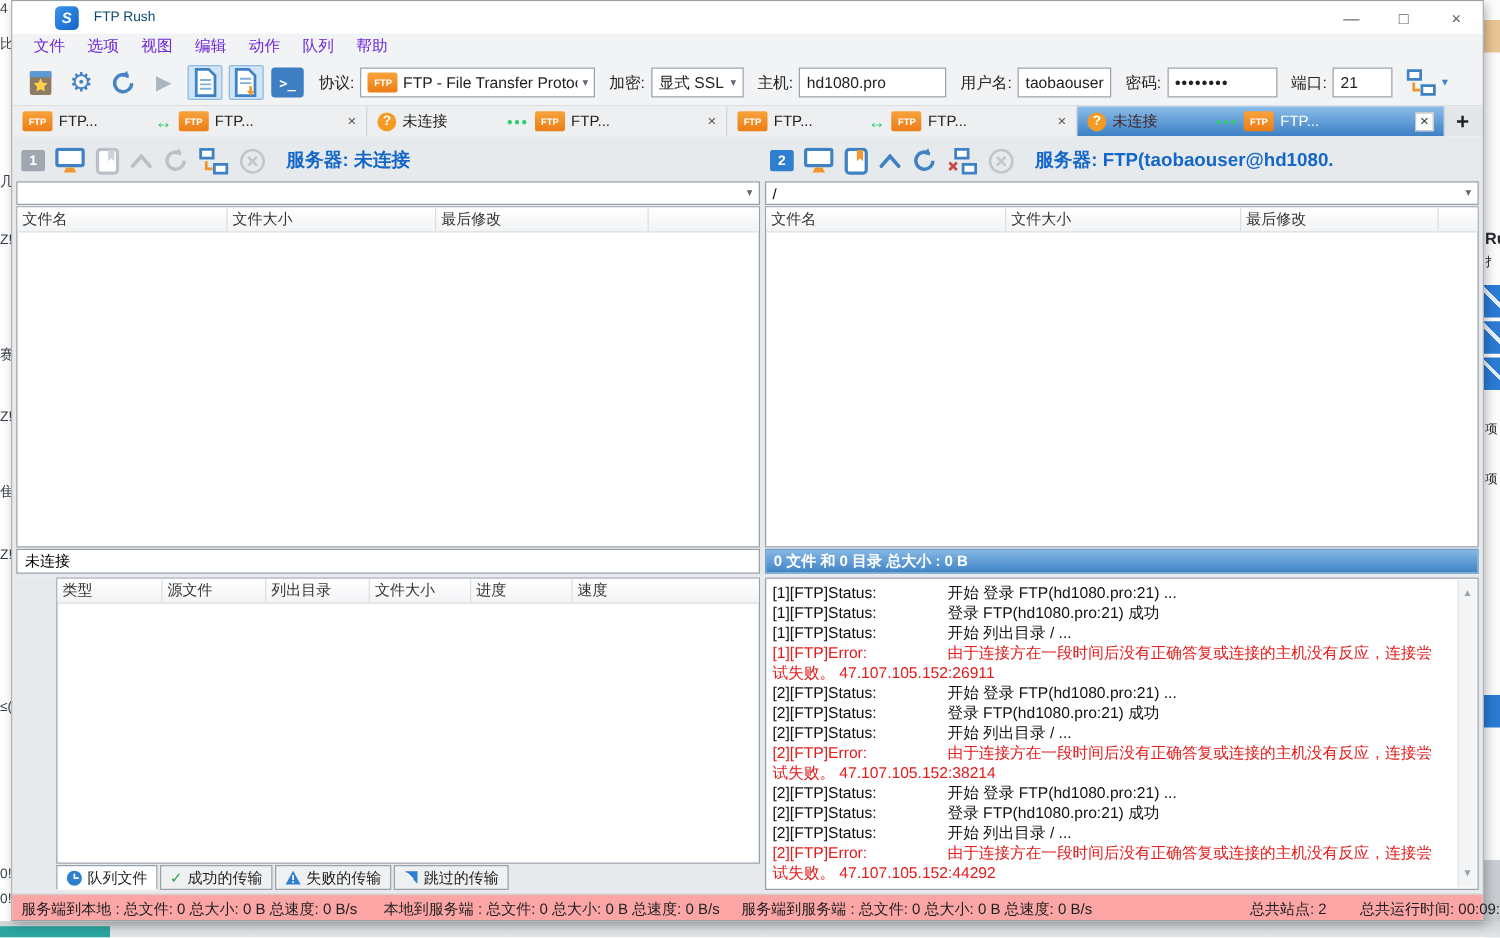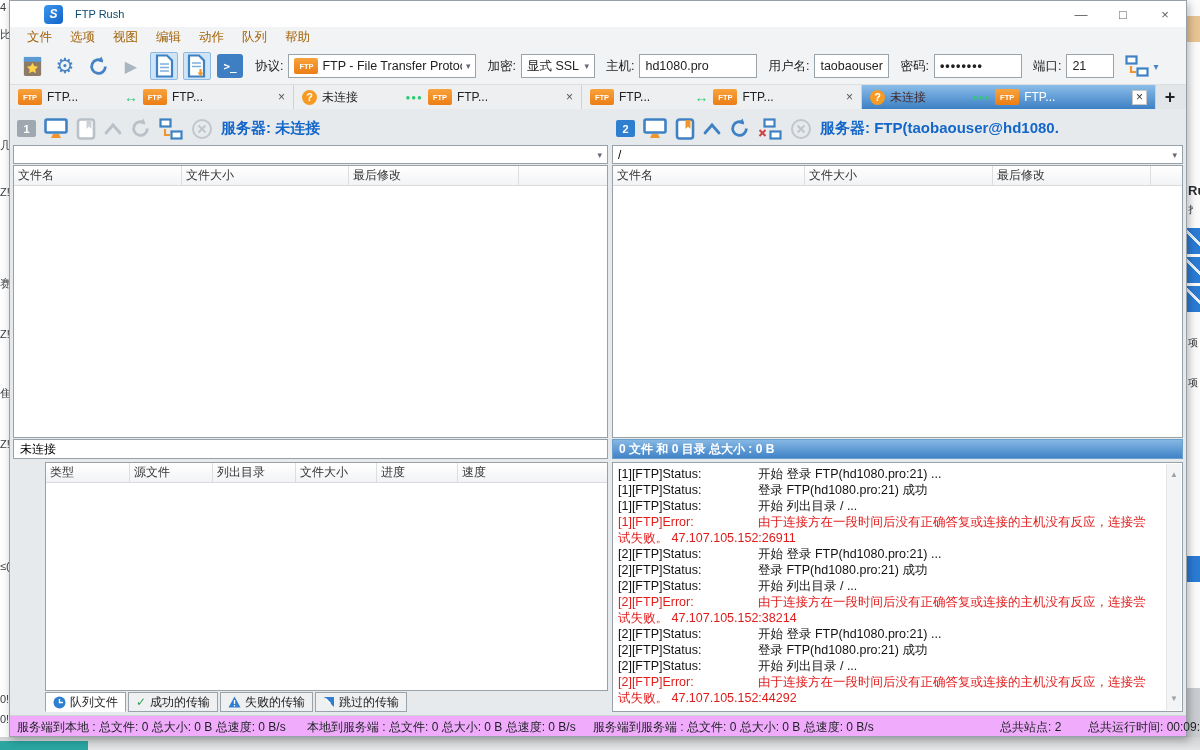--- a/index.html
+++ b/index.html
@@ -29,21 +29,21 @@
   .window { position:absolute; left:9px; top:0; width:1178px; height:737px; background:#fff;
             border:1px solid #98a0a8; box-shadow:2px 3px 8px rgba(0,0,0,.28); display:flex; flex-direction:column; z-index:2; }
 
   .titlebar { flex:0 0 26px; display:flex; align-items:center; background:#fff; padding-left:34px; gap:12px; }
   .app-icon { width:19px; height:19px; border-radius:4px; background:linear-gradient(135deg,#3b96ee,#1263c8);
               color:#fff; font-weight:bold; font-style:italic; font-size:12px; display:flex; align-items:center; justify-content:center; }
   .title { color:#0c4a6e; font-size:11px; }
   .win-controls { margin-left:auto; display:flex; height:100%; }
   .wc { width:42px; display:flex; align-items:center; justify-content:center; color:#5c6064; font-size:13px; }
 
-  .menubar { flex:0 0 21px; background:#f2f3f4; display:flex; align-items:center; padding-left:8px; font-size:12.5px; color:#a16207; }
+  .menubar { flex:0 0 21px; background:#f2f3f4; display:flex; align-items:center; padding-left:8px; font-size:12.5px; color:#6d28d9; }
   .menu-item { padding:2px 9px; }
 
   .toolbar { flex:0 0 37px; background:#f2f3f4; border-bottom:1px solid #dcdee0; display:flex; align-items:center;
              padding:0 8px; gap:5px; font-size:12.5px; color:#222; }
   .tbtn { width:28px; height:28px; display:flex; align-items:center; justify-content:center; border:1px solid transparent; border-radius:2px; flex:none; }
   .tbtn.hl { background:#cfe5f7; border-color:#8db9e2; }
   .gear-g { font-size:21px; color:#4583c6; }
   .play-g { font-size:16px; color:#a9b6c0; }
   .term { width:26px; height:24px; background:#3d7fc2; border-radius:3px; color:#fff;
           font-family:"DejaVu Sans Mono",monospace; font-weight:bold; font-size:11px; display:flex; align-items:center; justify-content:center; }
@@ -75,21 +75,21 @@
   .plus-tab { display:flex; align-items:center; justify-content:center; width:28px; font-size:18px; font-weight:bold; color:#222; }
 
   .main { flex:1; background:#e7eaed; display:flex; padding:3px; gap:4px; min-height:0; }
   .panel { display:flex; flex-direction:column; min-width:0; }
   .panel.left { flex:0 0 595px; }
   .panel.right { flex:1; }
   .phead { flex:0 0 33px; display:flex; align-items:center; gap:8px; padding:0 4px; }
   .pbadge { width:19px; height:17px; border-radius:2px; color:#fff; font-size:11px; font-weight:bold;
             display:flex; align-items:center; justify-content:center; }
   .pbadge.gray{background:#9fa8b0;} .pbadge.blue{background:#2f7fd0;}
-  .ptitle { font-size:15px; font-weight:bold; color:#1467c8; white-space:nowrap; overflow:hidden; }
+  .ptitle { font-size:15px; font-weight:bold; color:#1467c8; white-space:nowrap; overflow:hidden; margin-left:8px; }
   .pathrow { flex:0 0 19px; background:#fff; border:1px solid #98a0a8; display:flex; align-items:center; padding:0 5px; font-size:12px; }
   .filebox { flex:1; background:#fff; border:1px solid #98a0a8; margin-top:1px; display:flex; flex-direction:column; min-height:0; }
   .colrow { flex:0 0 18px; display:flex; border-bottom:1px solid #d9dbde; background:linear-gradient(#ffffff,#f2f3f5); font-size:12px; color:#333; }
   .col { padding:1px 4px; border-right:1px solid #dcdee0; white-space:nowrap; overflow:hidden; flex:none; }
   .lc1{width:168px}.lc2{width:167px}.lc3{width:170px}
   .rc1{width:192px}.rc2{width:188px}.rc3{width:158px}
   .qc1{width:84px}.qc2{width:83px}.qc3{width:83px}.qc4{width:81px}.qc5{width:81px}
   .colfill { flex:1; border-right:none; }
   .fempty { flex:1; }
   .pstatus { flex:0 0 20px; background:#fff; border:1px solid #98a0a8; margin-top:1px; display:flex; align-items:center; padding:0 6px; font-size:12px; }
@@ -105,21 +105,21 @@
 
   .logpanel { flex:1; background:#fff; border:1px solid #98a0a8; position:relative; overflow:hidden;
               font-size:12.5px; line-height:16px; padding:3px 20px 0 5px; color:#111; }
   .log-line { white-space:nowrap; overflow:hidden; }
   .log-tag { display:inline-block; width:140px; }
   .log-tag:empty { display:none; }
   .log-line[data-level="error"] { color:#e21b1b; }
   .logscroll { position:absolute; top:1px; right:1px; bottom:1px; width:15px; background:#f3f4f5; border-left:1px solid #e3e4e6;
                display:flex; flex-direction:column; justify-content:space-between; align-items:center; padding:3px 0; color:#9aa0a6; font-size:8px; }
 
-  .statusbar { flex:0 0 21px; background:#f0abfc; border-top:1px solid #cfd2d4; position:relative; font-size:12px; color:#1c1f22; }
+  .statusbar { flex:0 0 21px; background:#fca5a5; border-top:1px solid #cfd2d4; position:relative; font-size:12px; color:#1c1f22; }
   .sb { position:absolute; top:3px; white-space:nowrap; }
   .sb1{left:7px}.sb2{left:297px}.sb3{left:583px}.sb4{left:990px}.sb5{left:1078px}
 
   svg { display:block; }
 </style>
 </head>
 <body>
 
 <div class="screen">
 

